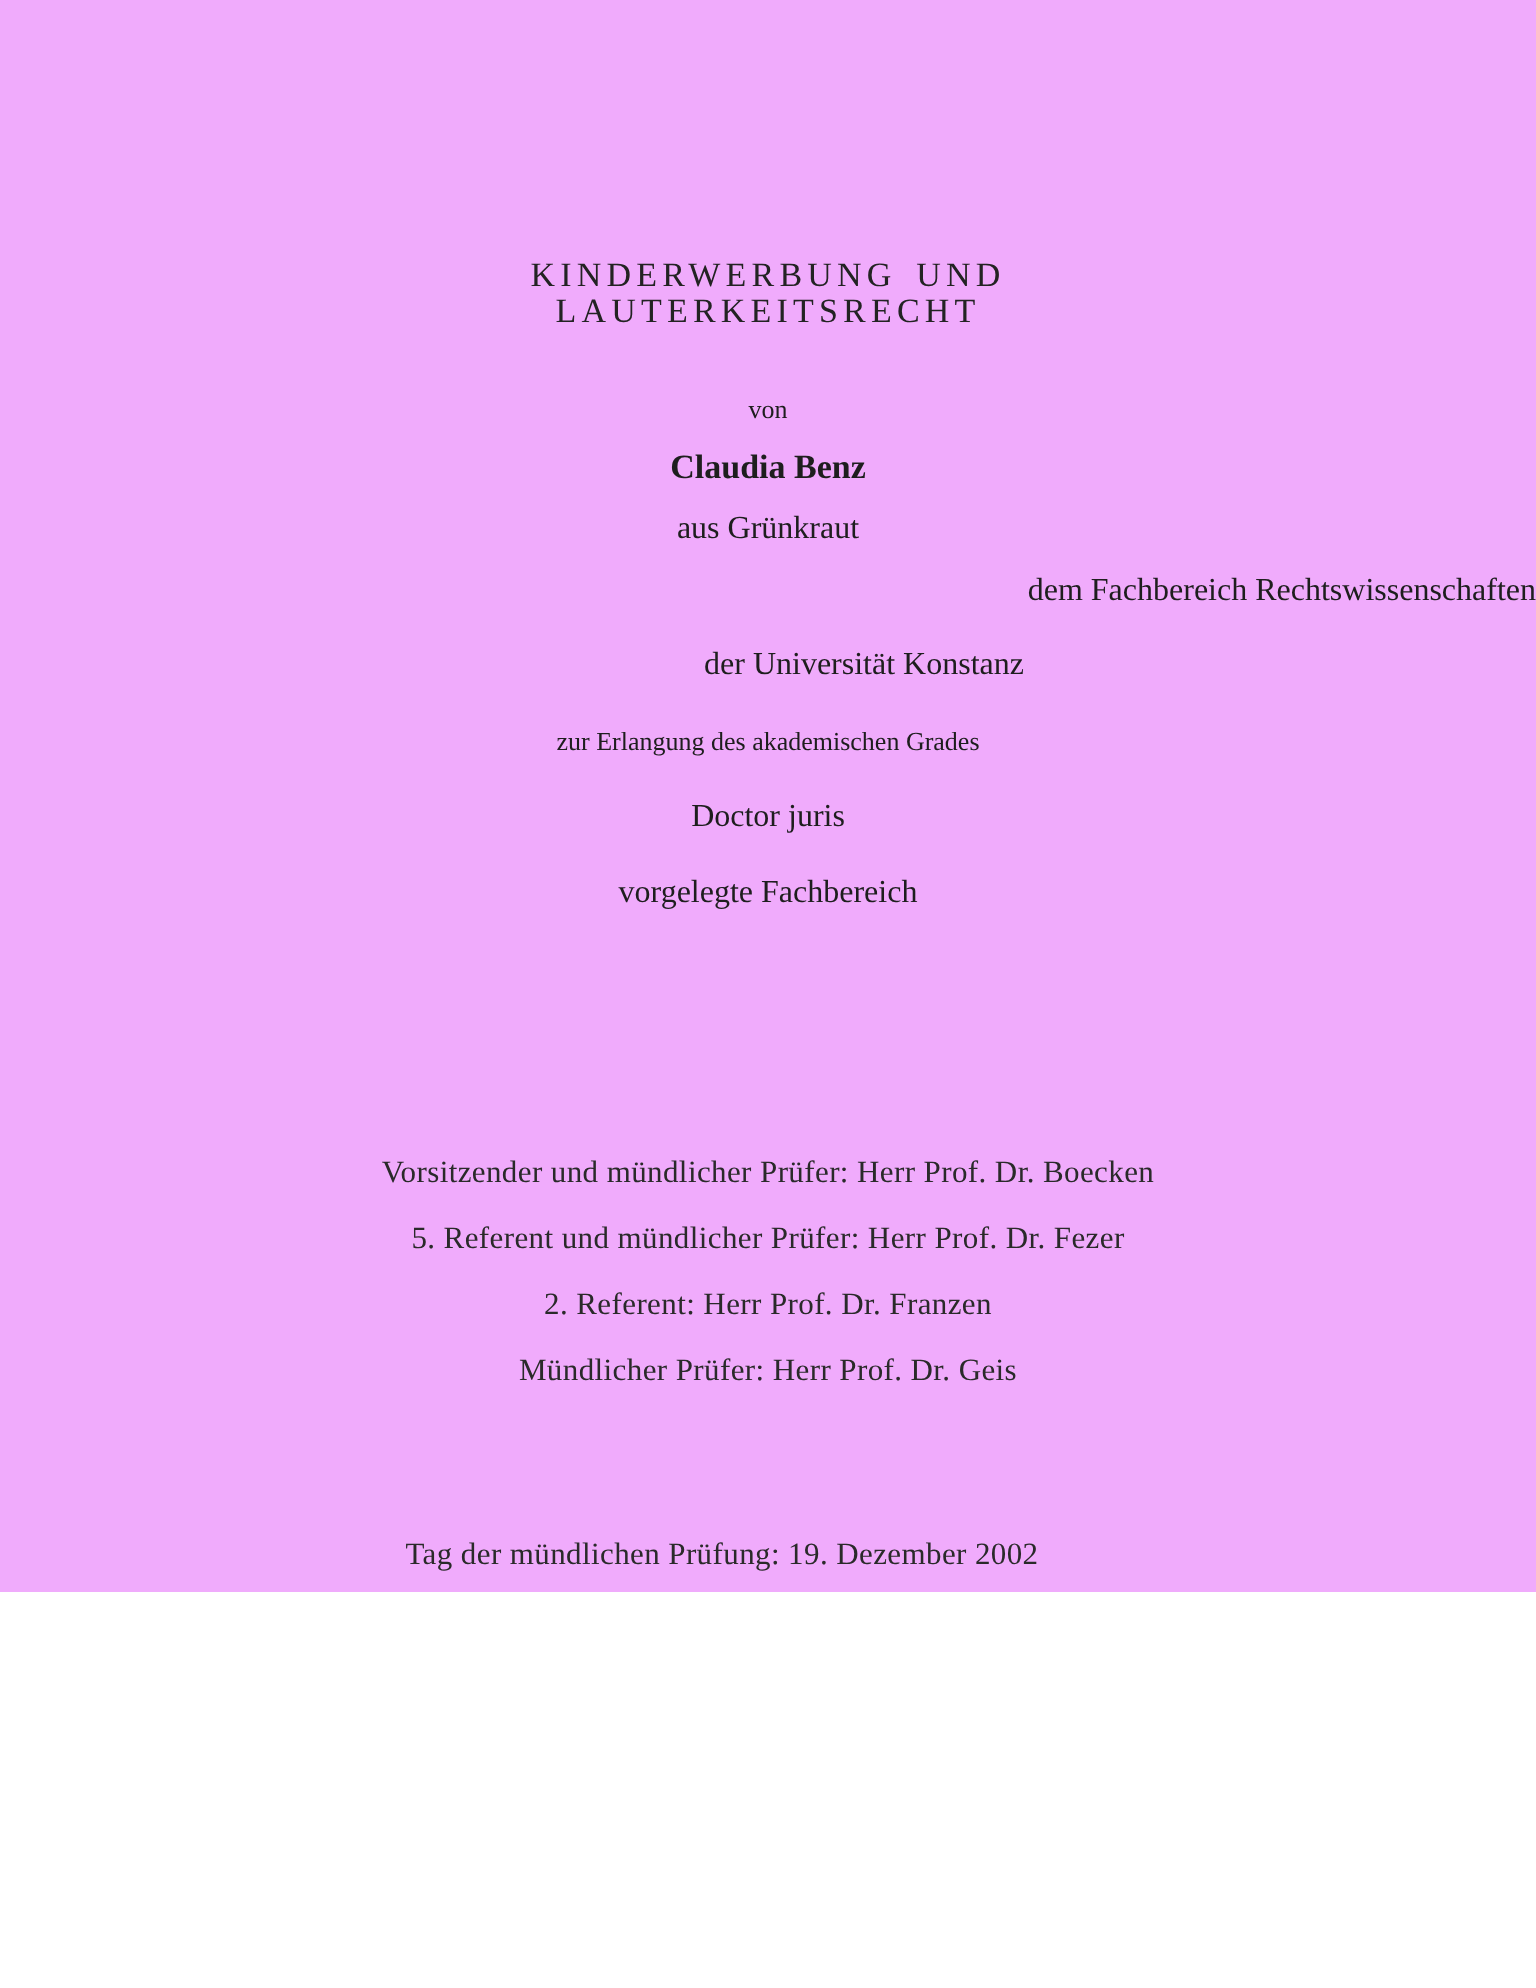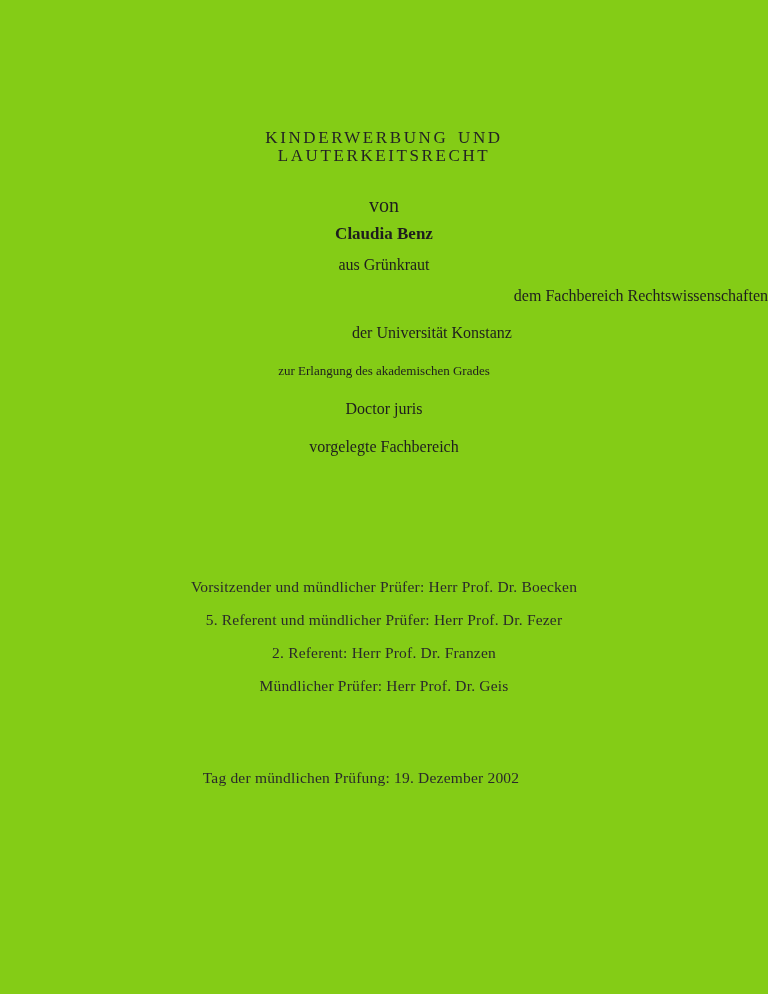--- a/index.html
+++ b/index.html
@@ -3,42 +3,42 @@
 <meta charset="utf-8">
 <style>
   html, body {
     margin: 0;
     padding: 0;
     background: #ffffff;
   }
   .page {
     position: relative;
     width: 768px;
-    height: 994px;
-    background: #84cc16;
+    height: 796px;
+    background: #f0abfc;
     overflow: hidden;
     font-family: "Liberation Serif", "DejaVu Serif", serif;
     color: #1e1e1e;
   }
   .line {
     position: absolute;
     left: 0;
     width: 768px;
     text-align: center;
     white-space: nowrap;
   }
   .doc-title {
     top: 129px;
     font-size: 17px;
     line-height: 18px;
     letter-spacing: 2.6px;
     word-spacing: 3px;
     color: #232323;
   }
-  .byline        { top: 196px; font-size: 20px; line-height: 18px; }
+  .byline        { top: 196px; font-size: 13px; line-height: 18px; }
   .author        { top: 225px; font-size: 17px; line-height: 18px; font-weight: bold; }
   .origin        { top: 256px; font-size: 16px; line-height: 18px; }
   .faculty       { top: 287px; font-size: 16px; line-height: 18px; text-align: right; }
   .university    { top: 324px; font-size: 16px; line-height: 18px; padding-left: 48px; }
   .purpose       { top: 362px; font-size: 13px; line-height: 18px; }
   .degree        { top: 400px; font-size: 16px; line-height: 18px; }
   .submission    { top: 438px; font-size: 16px; line-height: 18px; }
 
   .committee-line { font-size: 15.5px; line-height: 18px; color: #2a2a2a; letter-spacing: 0.2px; }
   .committee-0   { top: 578px; }

